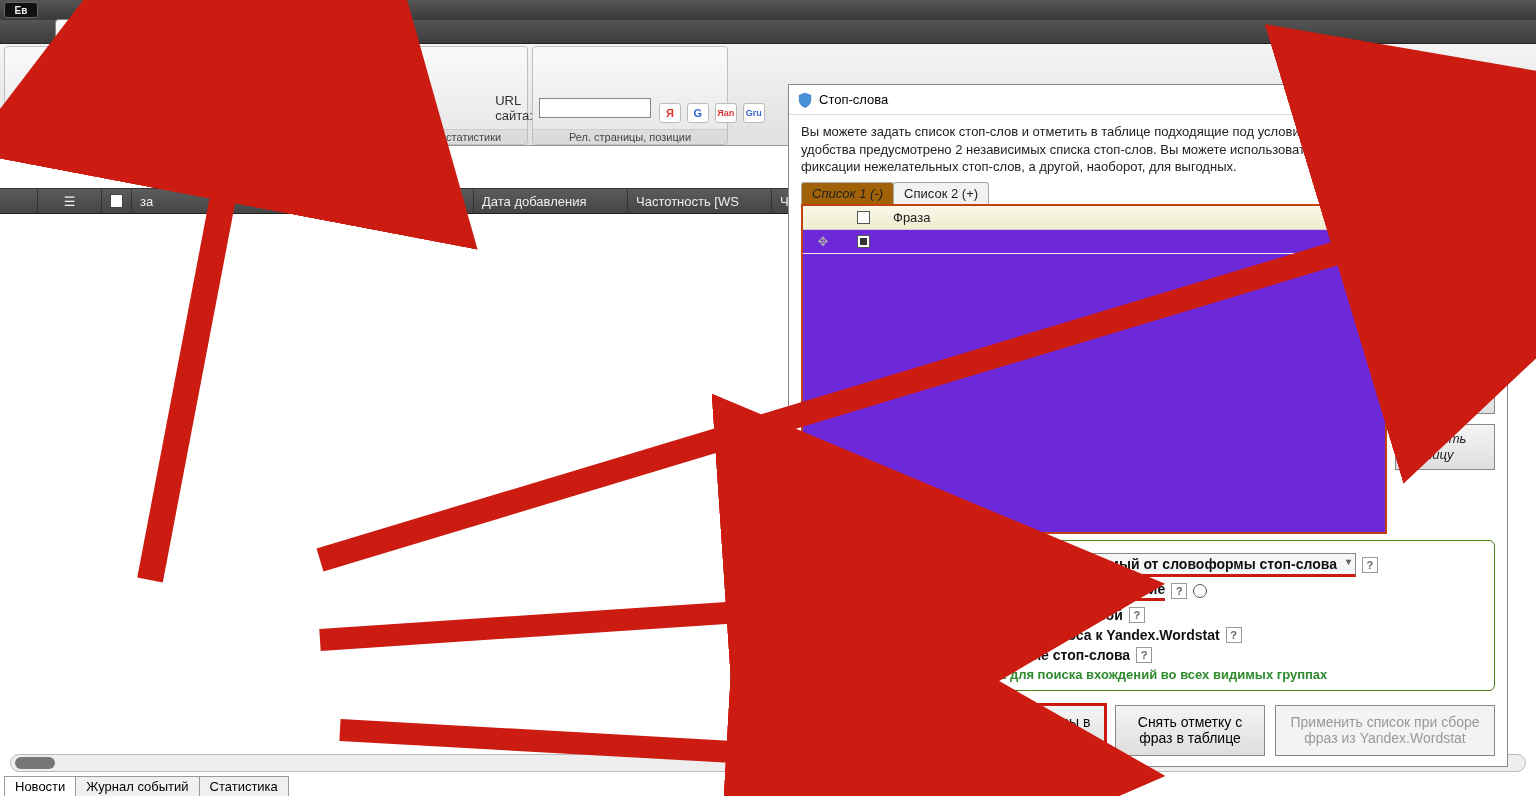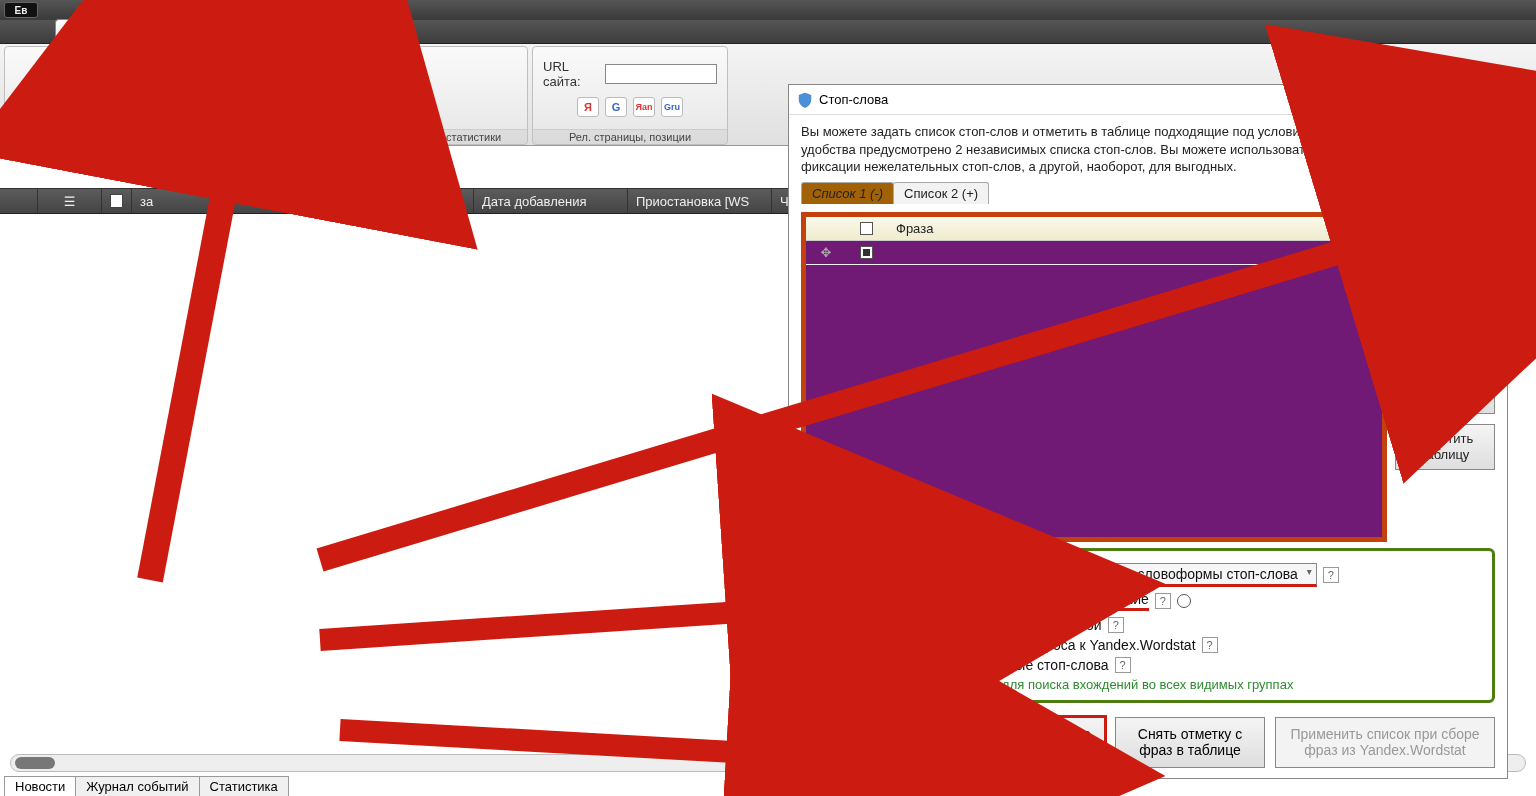--- a/index.html
+++ b/index.html
@@ -51,34 +51,34 @@
 .winbtn { width:40px; height:26px; display:flex; align-items:center; justify-content:center; font-size:14px; color:#333; cursor:pointer; }
 
 .modal-body { padding:8px 12px 6px 12px; font-size:13px; color:#222; }
 .infotext { line-height:1.35; }
 
 .list-tabs { display:flex; margin-top:6px;}
 .list-tab { padding:3px 10px; font-size:13px; border:1px solid #aaa; border-bottom:none; background:#f2f2f2; margin-right:-1px; border-top-left-radius:3px; border-top-right-radius:3px;}
 .list-tab.active { background:#a16207;font-style:italic; }
 
 .list-area { display:flex; gap:8px; }
-.list-table { flex:1; border:5px solid #c2410c; height:330px; background:#701a75;margin-top:8px; }
+.list-table { flex:1; border:2px solid #c2410c; height:330px; background:#6d28d9; }
 .lt-hdr { height:24px; background:linear-gradient(#faf8ea,#efeccf); border-bottom:1px solid #ccc; display:flex; align-items:center; font-size:13px;}
 .lt-hdr .c1{ width:40px; }
 .lt-hdr .c2{ width:40px; display:flex; justify-content:center;}
 .lt-row { height:24px; display:flex; align-items:center; font-size:13px; border-bottom:1px solid #eee;}
 .plusrow { color:#888; }
 .sqchk { width:13px; height:13px; border:1px solid #555; background:#fff; display:inline-block;}
 .sqchk.half::after{ content:''; display:block; width:7px; height:7px; background:#333; margin:2px;}
 
 .side-btns { width:100px; display:flex; flex-direction:column; gap:10px; padding-top:0;}
-.side-btn { border:1px solid #888; background:linear-gradient(#f4f4f4,#dedede); font-size:13px; text-align:center; padding:6px 4px; cursor:pointer; line-height:1.2;}
+.side-btn { border:1px solid #888; background:linear-gradient(#f4f4f4,#dedede); font-size:13px; padding:6px 4px; cursor:pointer; line-height:1.2;font-style:italic;}
 .side-btn.hl { outline:3px solid #cc1b10; outline-offset:-1px;}
 
-.opts-box { border:3px solid #4d7c0f; border-radius:6px; margin-top:6px; padding:8px 10px; font-size:14px; color:#111;}
+.opts-box { border:1px solid #4d7c0f; border-radius:6px; margin-top:6px; padding:8px 10px; font-size:14px; color:#111;font-weight:bold;}
 .opts-row { display:flex; align-items:center; gap:6px; margin:4px 0; flex-wrap:wrap;}
 .sel { border:1px solid #888; padding:2px 18px 2px 6px; font-size:14px; background:#f6f6f6; position:relative; }
 .sel.ul { border-bottom:3px solid #cc1b10; }
 .qh { width:16px; height:16px; border:1px solid #999; font-size:11px; display:inline-flex; align-items:center; justify-content:center; color:#666; }
 .radio { width:14px; height:14px; border:1px solid #555; border-radius:50%; display:inline-flex; align-items:center; justify-content:center; }
 .radio.sel2::after { content:''; width:7px; height:7px; background:#222; border-radius:50%; }
 .chkbx { width:14px; height:14px; border:1px solid #555; display:inline-flex; align-items:center; justify-content:center; font-size:11px; }
 .chkbx.on::after { content:'✓'; color:#111; font-weight:bold; }
 .ul-red { border-bottom:3px solid #cc1b10; padding-bottom:1px; }
 .hint-green { color:#2e8b2e; font-size:13px; margin-top:4px; }
@@ -150,21 +150,21 @@
         <span class="small-ico">🔍</span>
         <span class="small-ico">📈</span>
         <span class="small-ico" style="background:#222;color:#fff">👍</span>
         <span class="small-ico kei">KEI</span>
       </div>
     </div>
     <div class="ribbon-group-label">Сбор ключевых слов и статистики</div>
   </div>
 
   <div class="ribbon-group" style="width:196px">
-    <div class="ribbon-group-body" style="flex-direction:column; gap:8px; align-items:center; padding:6px 10px;">
+    <div class="ribbon-group-body" style="gap:8px; align-items:flex-end; padding:6px 10px;">
       <div class="url-row">
         <span>URL сайта:</span>
         <input class="url-input" style="">
       </div>
       <div class="small-icons-row">
         <span class="small-ico" style="color:#d33;font-weight:bold">Я</span>
         <span class="small-ico" style="color:#36c;font-weight:bold">G</span>
         <span class="small-ico" style="color:#d33;font-weight:bold;font-size:9px">Яan</span>
         <span class="small-ico" style="color:#36c;font-weight:bold;font-size:9px">Gru</span>
       </div>
@@ -182,21 +182,21 @@
   <div class="cell" style="width:188px">
       <span>за</span>
     </div>
   <div class="cell" style="width:154px">
       <span>Источник</span>
     </div>
   <div class="cell" style="width:154px">
       <span>Дата добавления</span>
     </div>
   <div class="cell" style="width:144px">
-      <span>Приостановка [WS</span>
+      <span>Частотность [WS</span>
     </div>
   <div class="cell" style="width:30px">
       <span>Ча</span>
     </div>
 </div>
 
 <div class="hscroll"></div>
 <div class="bottom-tabs">
   <div class="btab active">Новости</div>
   <div class="btab">Журнал событий</div>

